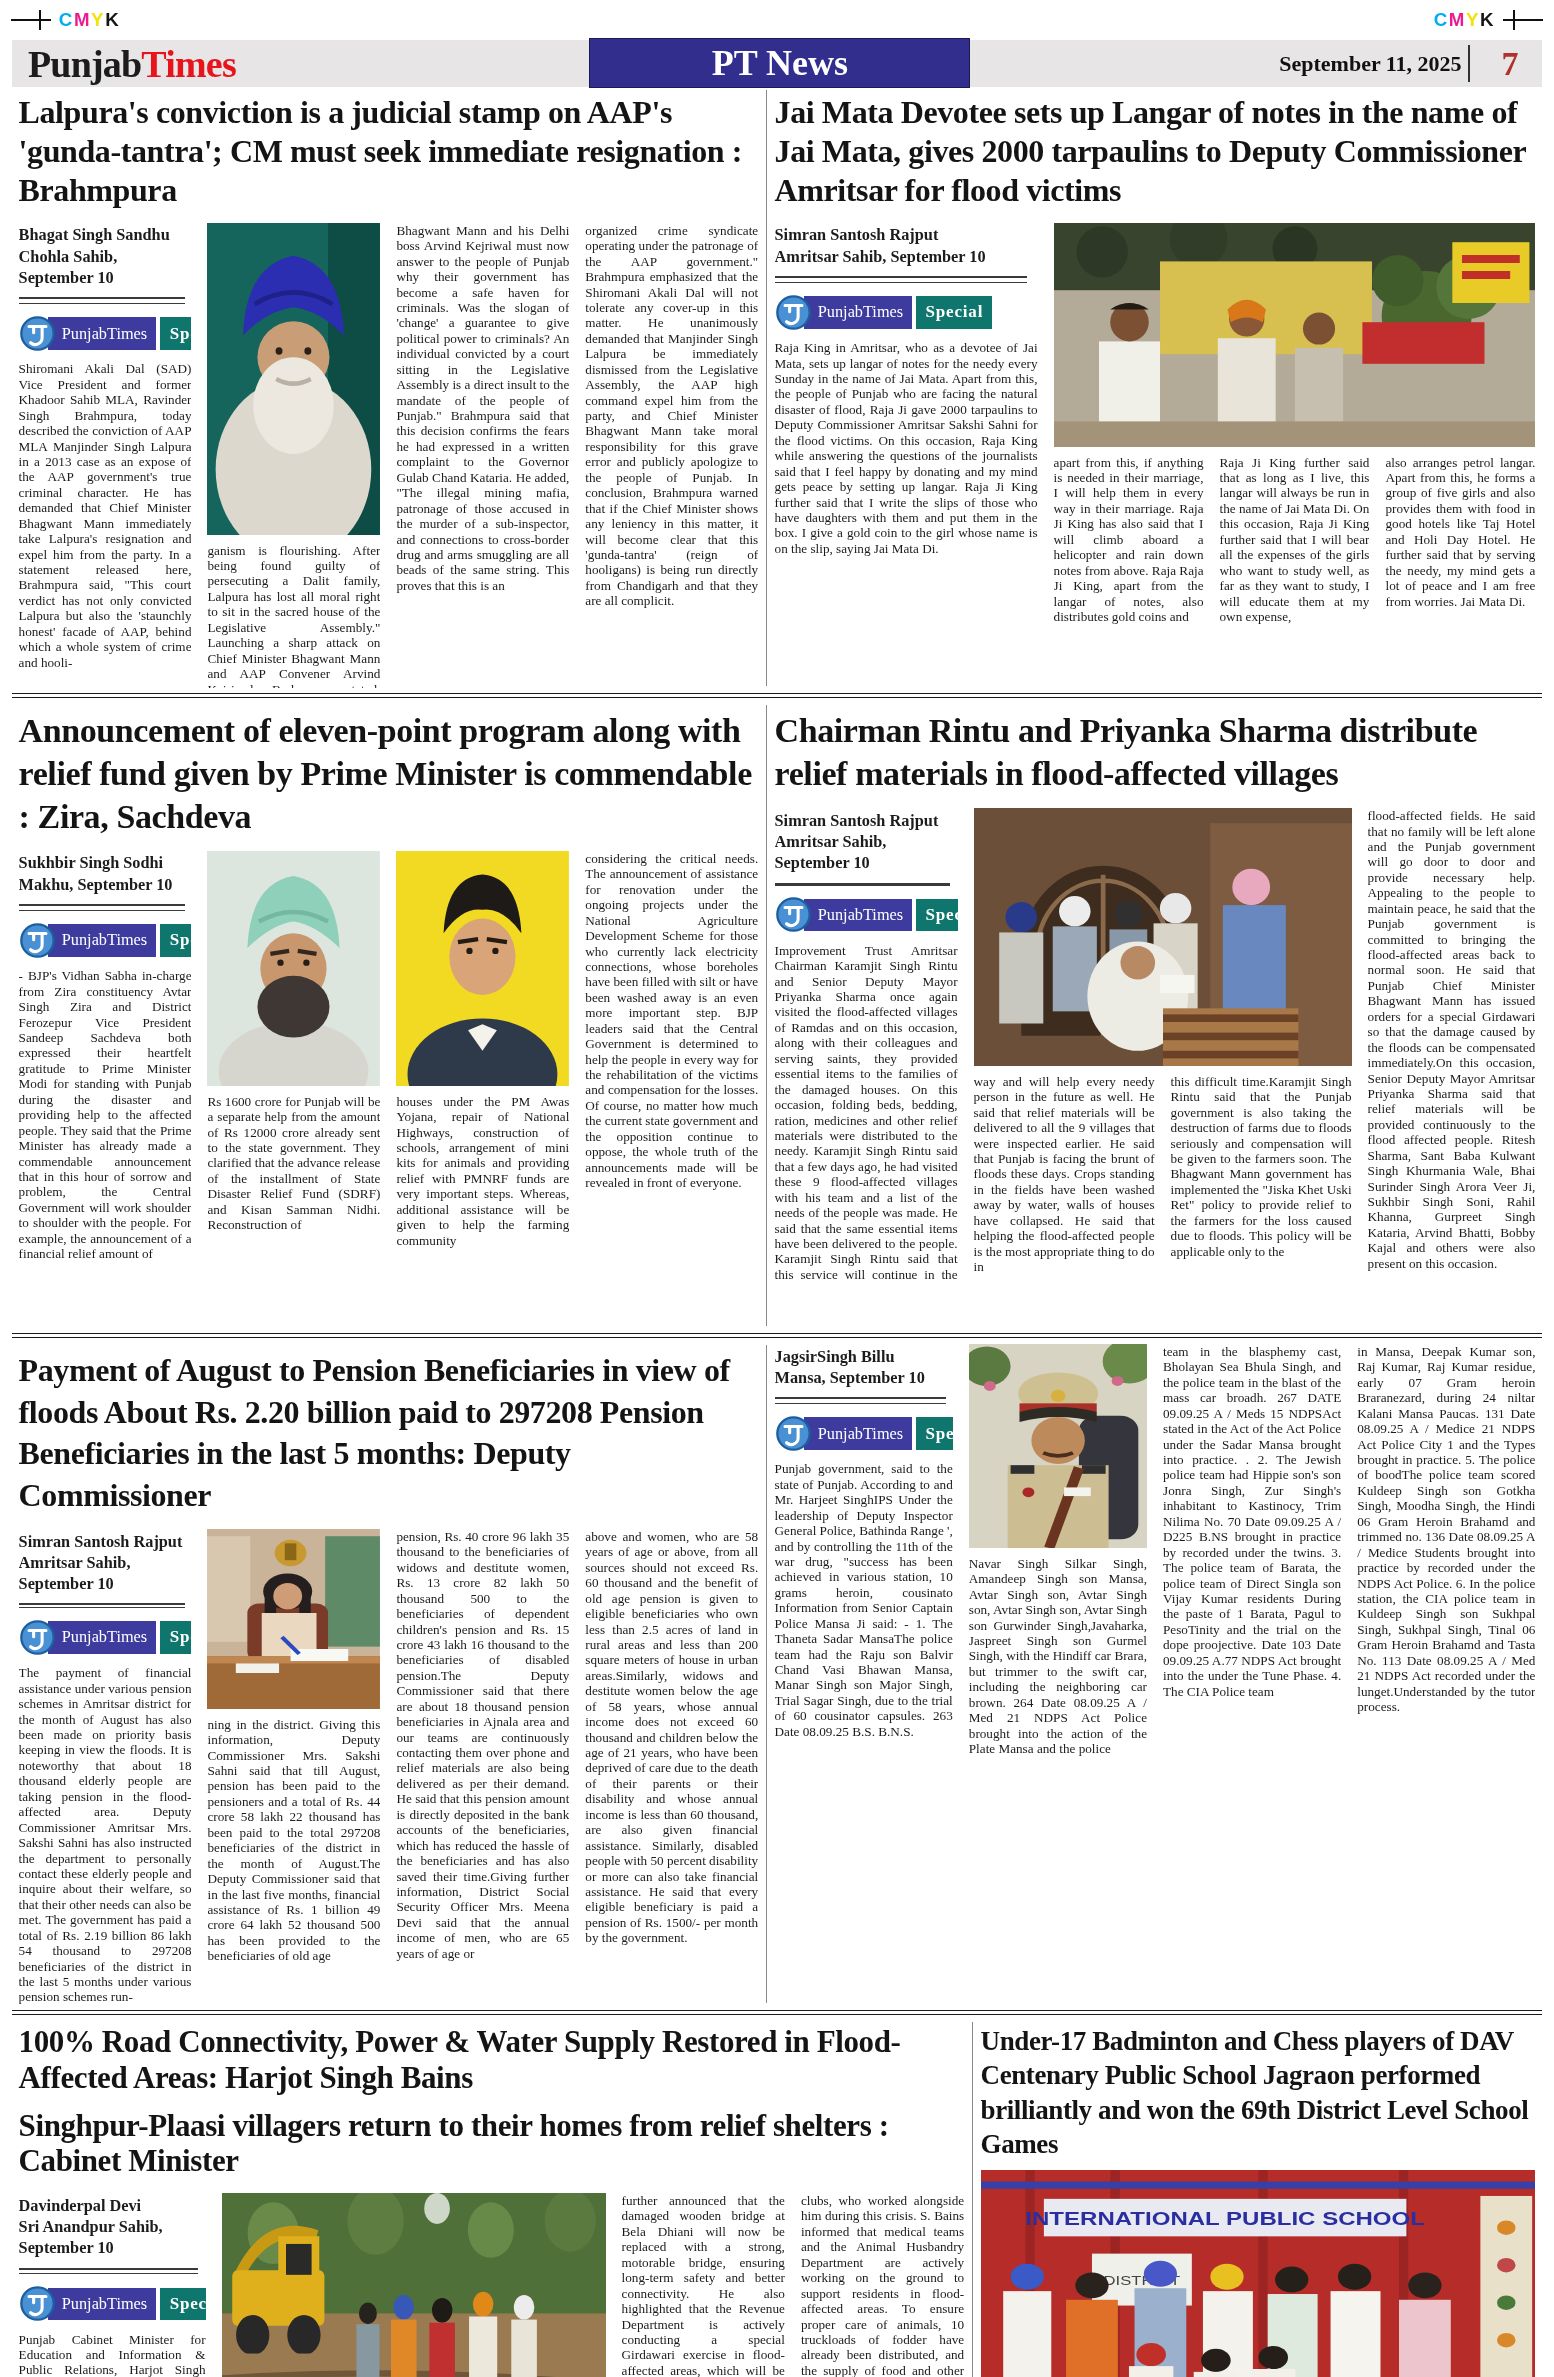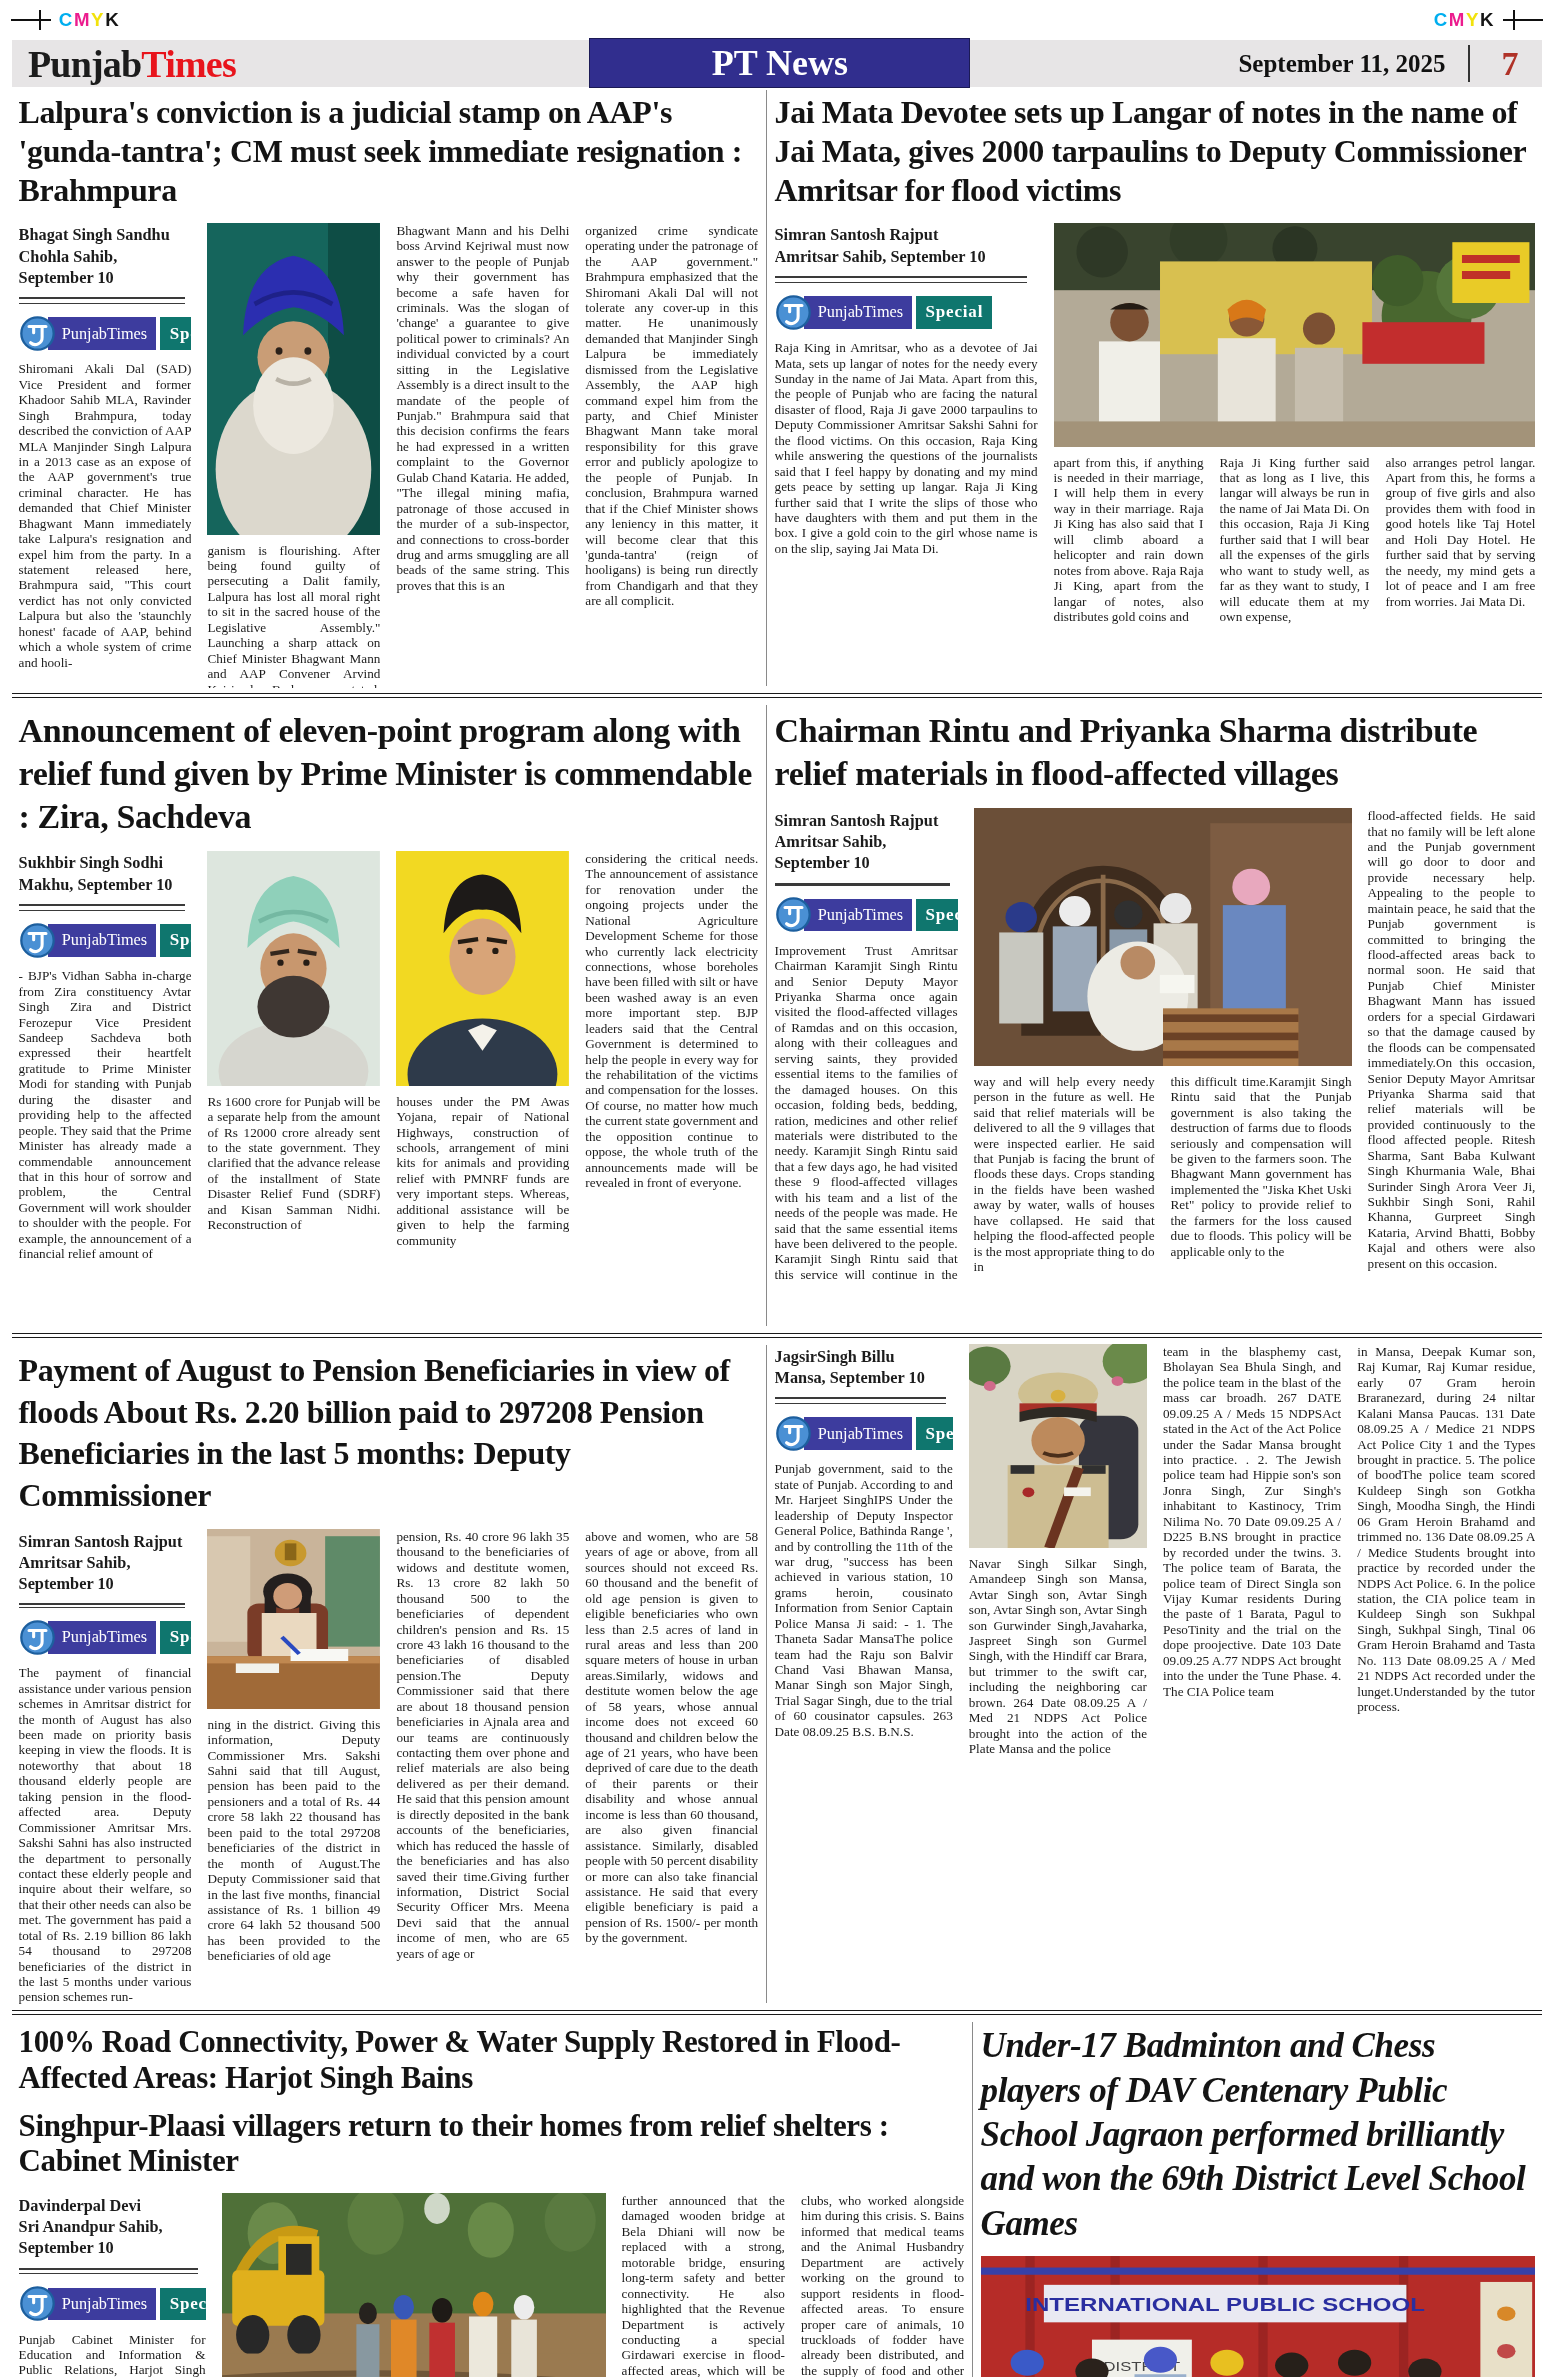--- a/index.html
+++ b/index.html
@@ -11,39 +11,39 @@
   .chair .h{position:absolute;top:10px;left:0;width:40px;height:2.3px;background:#111;}
   .chair .v{position:absolute;top:1.6px;width:2.3px;height:20px;background:#111;}
   .chair.l .v{left:28px}.chair.r .v{left:10px}
   .cmyk{font-family:"Liberation Sans","DejaVu Sans",sans-serif;font-weight:bold;font-size:18.7px;letter-spacing:1.6px;}
   .cc{color:#00aeef}.cm{color:#ec1c8e}.cy{color:#f2e20c}.ck{color:#151515}
   
   .masthead{height:47px;background:#e7e5e6;margin:0 12.4px;position:relative;display:flex;align-items:center;}
   .brand{font-size:38px;font-weight:bold;letter-spacing:-0.8px;margin-left:15.5px;}
   .brand .red{color:#e8141c;}
   .ptnews{position:absolute;left:577px;width:381px;top:-1.6px;height:50px;background:#312e8e;border:1.6px solid #1b1a55;color:#fff;display:flex;align-items:center;justify-content:center;font-size:36px;font-weight:bold;box-sizing:border-box;}
-  .mdate{position:absolute;right:96px;font-size:25px;font-weight:bold;color:#111;}
+  .mdate{position:absolute;right:80px;font-size:22px;font-weight:bold;color:#111;}
   .mdiv{position:absolute;right:72px;width:1.6px;height:37px;background:#333;}
   .pageno{position:absolute;right:23px;font-size:34px;font-weight:bold;color:#b03228;}
   
   .row{display:flex;margin:0 12.4px;align-items:stretch;}
   .vr{width:0.8px;background:#8a8a8a;margin:3.1px 1.6px;}
   .hr2{margin:3.9px 12.4px;border-top:1.6px solid #1a1a1a;border-bottom:1.6px solid #1a1a1a;height:3.1px;}
   .art{padding:1.6px 6.2px;box-sizing:border-box;}
   .artL{width:752px;}
   .artR{flex:1;}
   
   .hl{font-weight:bold;color:#141414;letter-spacing:-0.4px;}
   .a1 .hl,.a2 .hl{font-size:32px;line-height:1.22;margin:4.7px 0 12.4px;}
   .a3 .hl,.a4 .hl{font-size:34px;line-height:1.26;margin:6.2px 0 12.4px;}
   .a5 .hl{font-size:32px;line-height:1.3;margin:6.2px 0 12.4px;}
   .a6 .hl{font-size:46px;line-height:1.14;margin:1.6px 0 11px;}
   .a7 .hl1{font-size:31px;line-height:1.15;margin:3.1px 0 0;}
   .a7 .hl2{font-size:31px;line-height:1.15;margin:12.4px 0 14px;}
-  .a8 .hl{font-size:35px;line-height:1.27;margin:3.1px 0 9.3px;font-style:italic;}
+  .a8 .hl{font-size:27px;line-height:1.27;margin:3.1px 0 9.3px;}
   
   .byline{font-size:16.3px;font-weight:bold;line-height:1.3;margin:1.6px 0 4.7px;}
   .byrule{height:3.9px;border-top:2.3px solid #3a3a3a;border-bottom:0.8px solid #3a3a3a;margin:4.7px 0 7.8px;width:96%;}
   .badge{display:flex;align-items:center;margin:3.1px 0 9.3px;}
   .blogo{width:37px;height:37px;margin-right:-7.8px;position:relative;z-index:1;flex:none;}
   .bbrand{background:#3d3c9e;color:#fff;font-size:16.3px;padding:6.2px 9.3px 6.2px 14px;white-space:nowrap;}
   .btag{background:#0f766e;color:#fff;font-size:17px;font-weight:bold;padding:6.2px 9.3px;margin-left:3.9px;letter-spacing:0.8px;}
   
   .bt{font-size:13.2px;line-height:1.17;text-align:justify;color:#1b1b1b;}
   .cols{display:flex;gap:16px;}

